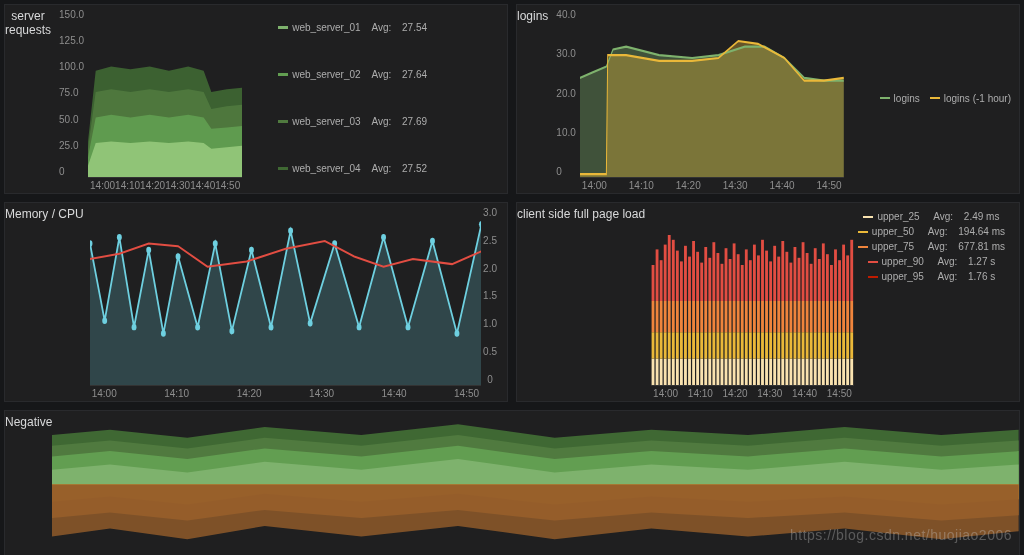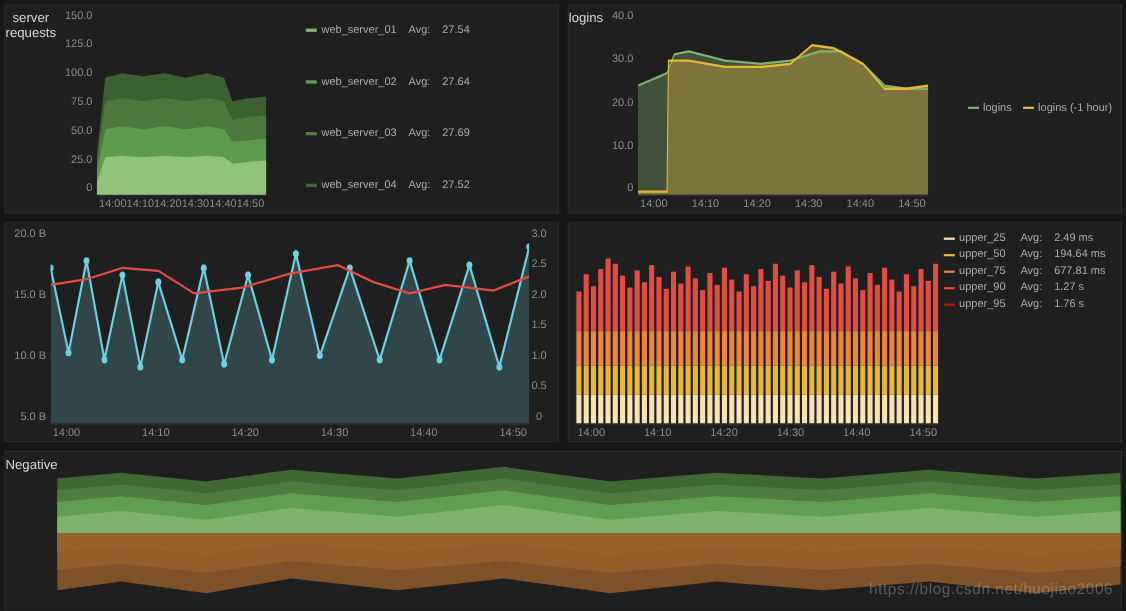--- a/index.html
+++ b/index.html
@@ -39,21 +39,21 @@
   display: flex;
   padding: 2px 6px 2px 6px;
 }
 .y-axis, .y-axis-right {
   display: flex;
   flex-direction: column;
   justify-content: space-between;
   font-size: 10px;
   color: #8e8e8e;
   padding: 2px 4px 14px 2px;
-  text-align: right;
+  text-align: left;
 }
 .y-axis-right { text-align: center; }
 .plot-col { flex: 1; display: flex; flex-direction: column; }
 .plot {
   flex: 1;
   position: relative;
   border-bottom: 1px solid #333;
 }
 .x-axis {
   display: flex;
@@ -75,21 +75,21 @@
 .swatch.line { height: 2px; }
 .full { grid-column: 1 / 3; }
 .right-legend {
   display: flex;
   flex-direction: column;
   gap: 4px;
   font-size: 10px;
   color: #adadad;
   padding: 6px 8px 0 4px;
 }
-.right-legend .legend-item { justify-content: flex-start; }
+.right-legend .legend-item { justify-content: center; }
 svg { width: 100%; height: 100%; display: block; }
 .watermark {
   position: absolute;
   bottom: 12px;
   right: 12px;
   color: rgba(200,200,200,0.35);
   font-size: 14px;
   letter-spacing: .5px;
   pointer-events: none;
 }
@@ -173,27 +173,22 @@
           <span>logins</span>
         </span>
       <span class="legend-item">
           <span class="swatch line" style="background:#EAB839"></span>
           <span>logins (-1 hour)</span>
         </span>
     </div>
   </div>
 
   <div class="panel">
+    <div class="panel-title">Memory / CPU</div>
     <div class="chart-body">
-      <div class="y-axis">
-        <span>20.0 B</span>
-        <span>15.0 B</span>
-        <span>10.0 B</span>
-        <span>5.0 B</span>
-      </div>
       <div class="plot-col">
         <div class="plot">
           <svg viewBox="0 0 400 140" preserveAspectRatio="none">
             <path d="M0,30 L15,90 L30,25 L45,95 L60,35 L75,100 L90,40 L110,95 L128,30 L145,98 L165,35 L185,95 L205,20 L225,92 L250,30 L275,95 L300,25 L325,95 L350,28 L375,100 L400,15 L400,140 L0,140 Z" fill="#6ED0E0" opacity=".22"></path>
             <polyline points="0,30 15,90 30,25 45,95 60,35 75,100 90,40 110,95 128,30 145,98 165,35 185,95 205,20 225,92 250,30 275,95 300,25 325,95 350,28 375,100 400,15" stroke="#6ED0E0" stroke-width="1.8" fill="none"></polyline>
             <g fill="#6ED0E0">
               <circle cx="0" cy="30" r="2.5"></circle>
                 <circle cx="15" cy="90" r="2.5"></circle>
                 <circle cx="30" cy="25" r="2.5"></circle>
                 <circle cx="45" cy="95" r="2.5"></circle>
@@ -233,20 +228,21 @@
         <span>2.0</span>
         <span>1.5</span>
         <span>1.0</span>
         <span>0.5</span>
         <span>0</span>
       </div>
     </div>
   </div>
 
   <div class="panel">
+    <div class="panel-title">client side full page load</div>
     <div class="chart-body">
       <div class="plot-col">
         <div class="plot">
           <svg viewBox="0 0 340 150" preserveAspectRatio="none" id="bars-svg">
               <rect x="1" y="128" width="4.76" height="22" fill="#F9E2AF"></rect>
               <rect x="1" y="106" width="4.76" height="22" fill="#EAB839"></rect>
               <rect x="1" y="80" width="4.76" height="26" fill="#EF843C"></rect>
               <rect x="1" y="50" width="4.76" height="30" fill="#E24D42"></rect>
               <rect x="7.8" y="128" width="4.76" height="22" fill="#F9E2AF"></rect>
               <rect x="7.8" y="106" width="4.76" height="22" fill="#EAB839"></rect>

